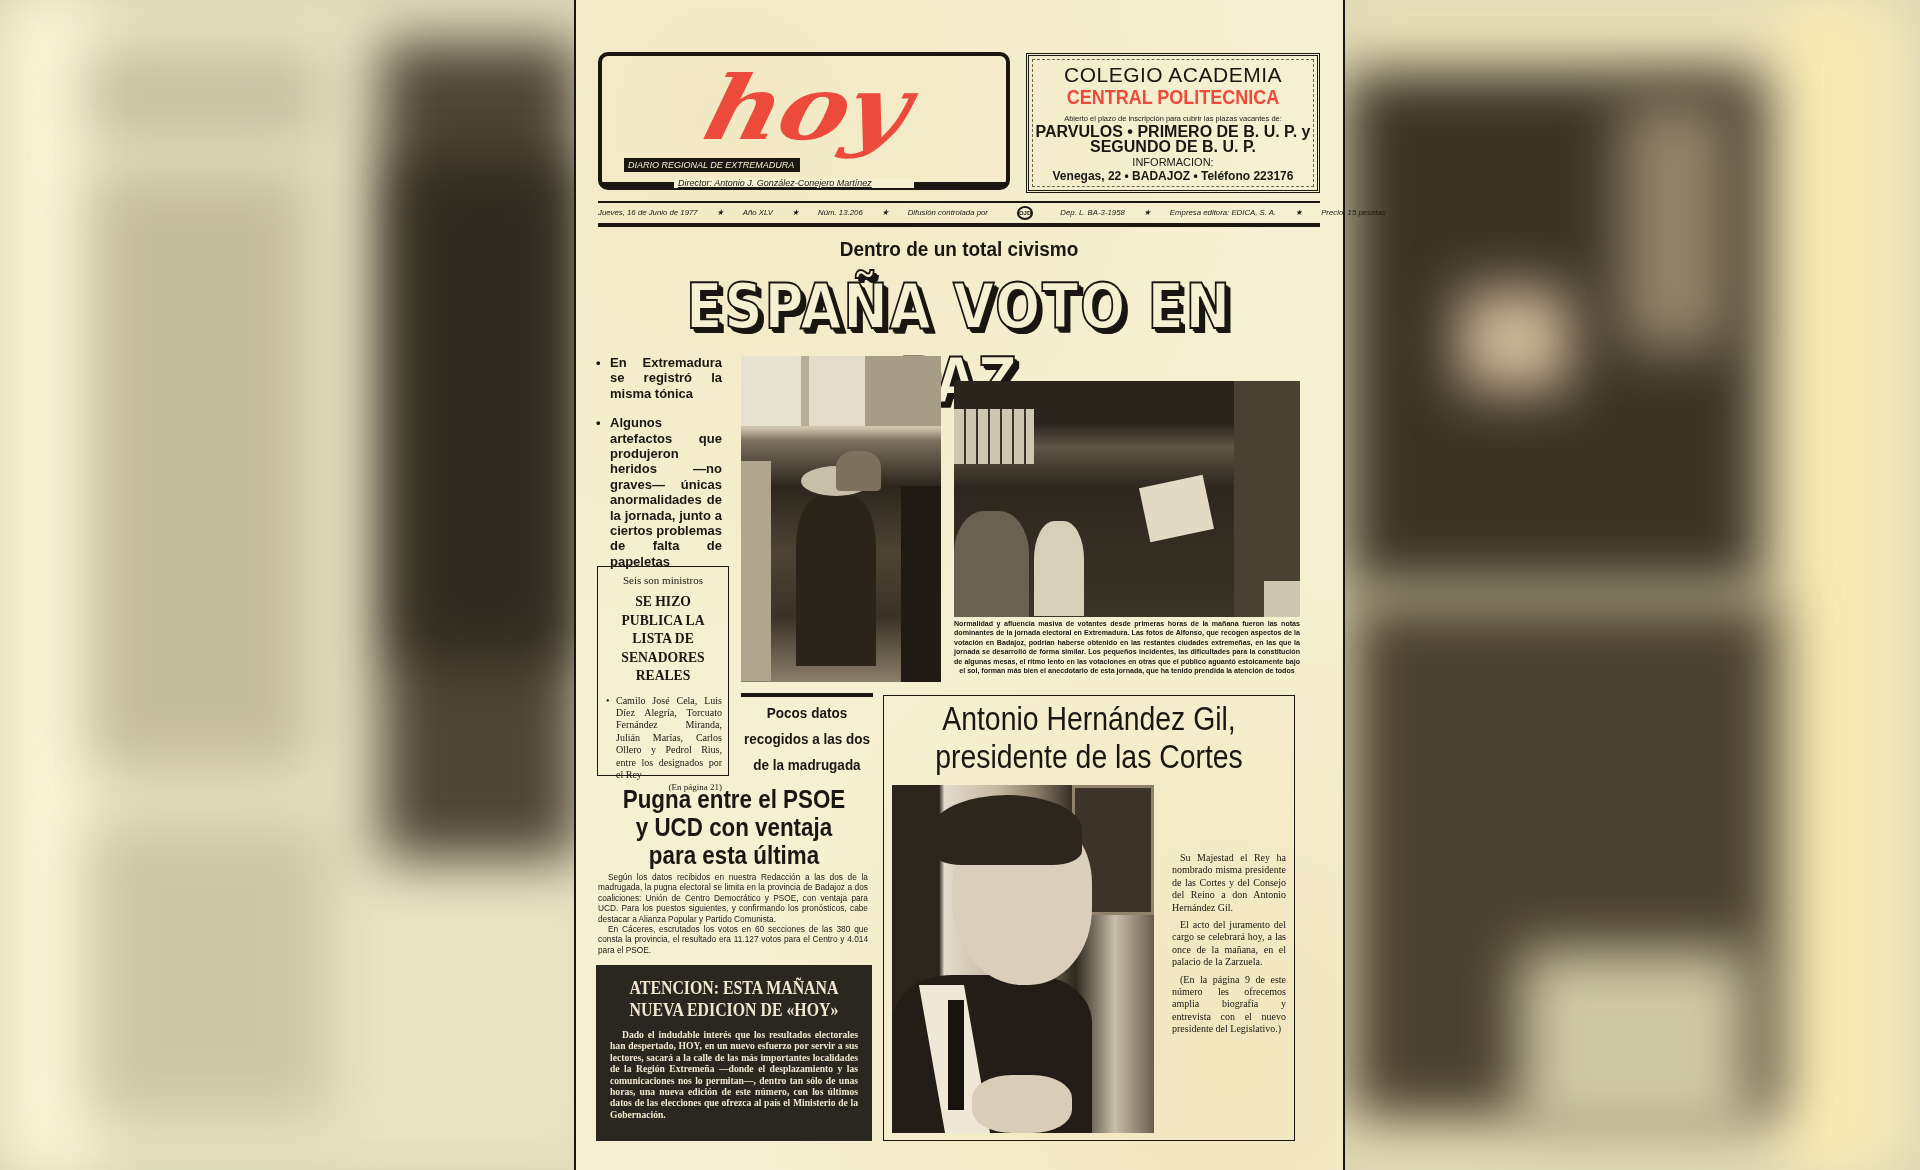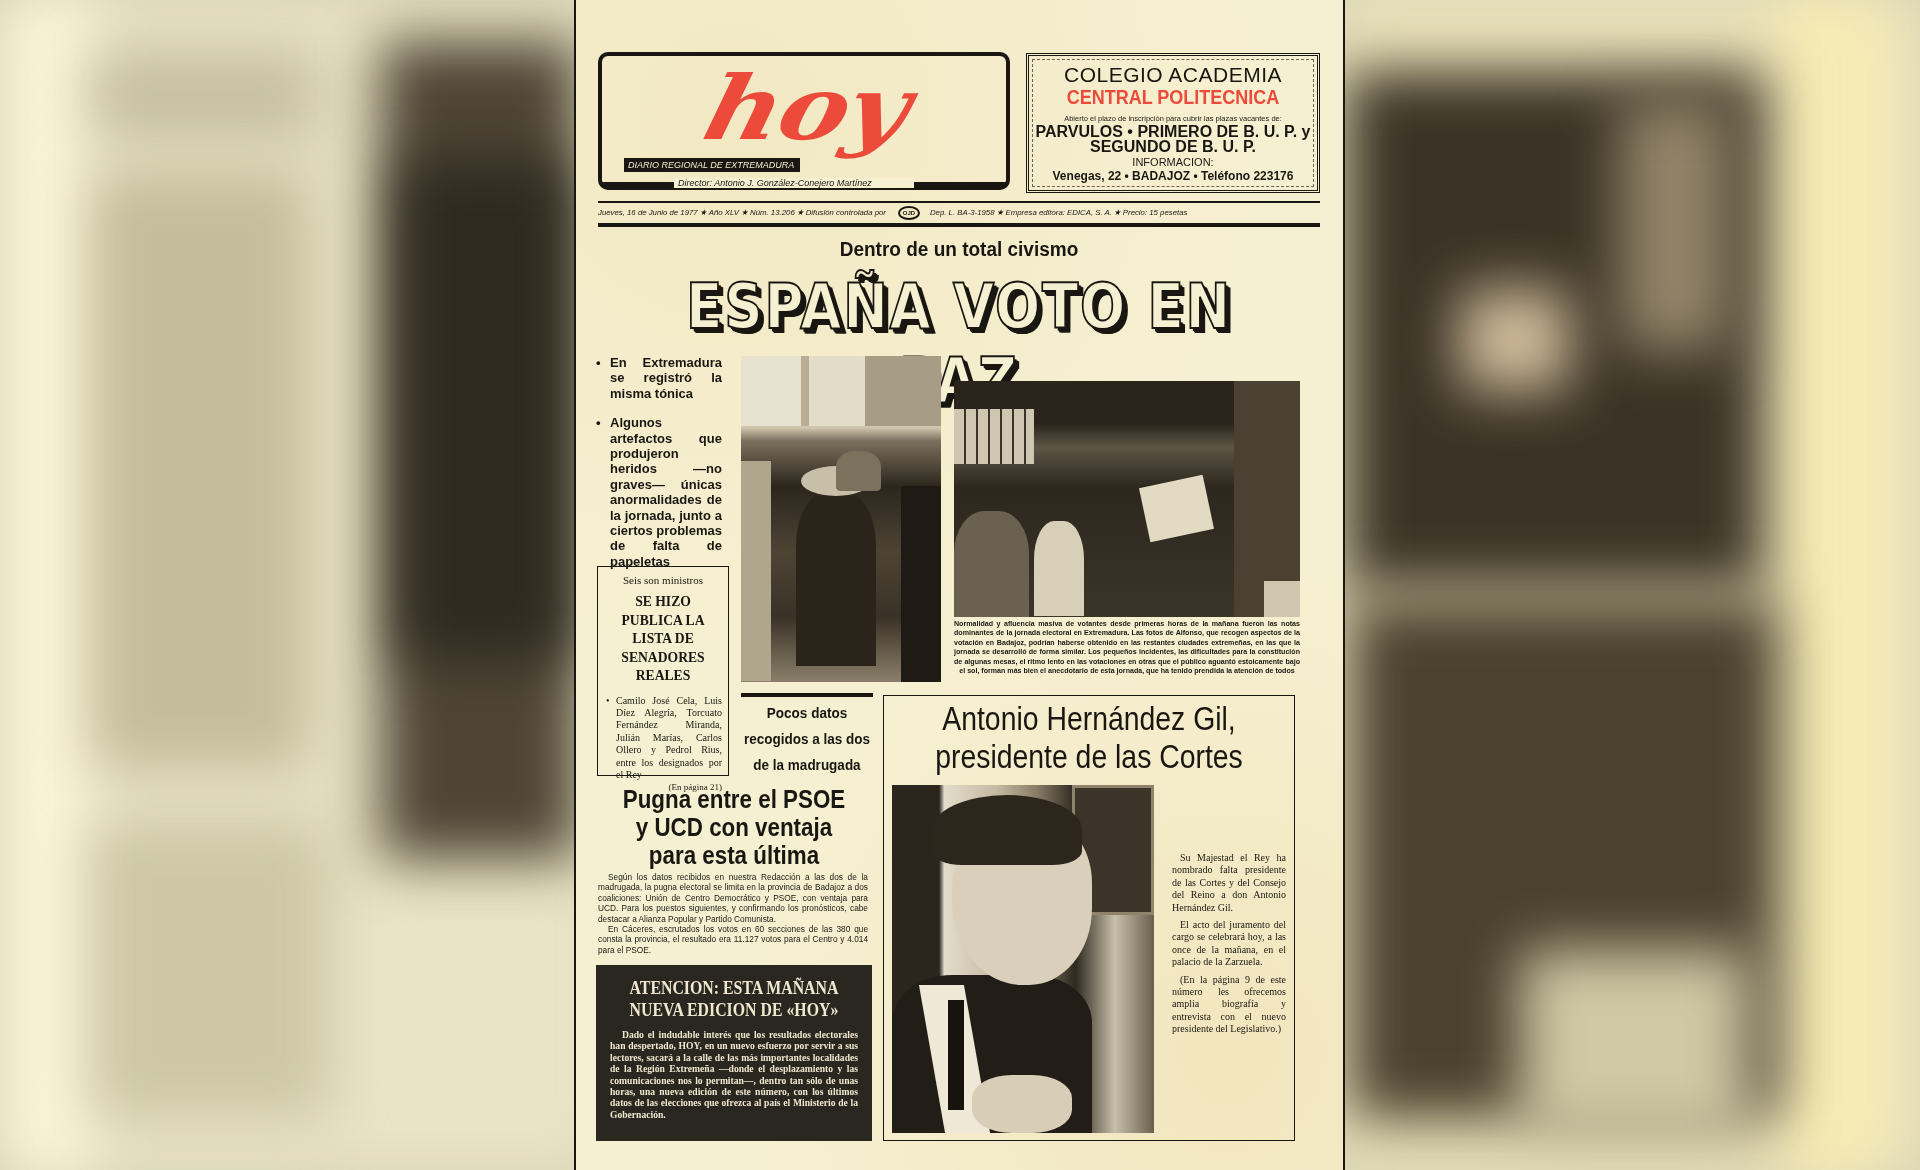--- a/index.html
+++ b/index.html
@@ -51,21 +51,21 @@
     transform: skewX(-14deg) scaleY(0.85);
     text-align: center;
   }
   .logo-sub {
     position: absolute; left: 22px; top: 102px; width: 176px; height: 14px;
     background: #1a1712; color: #f6f0d2;
     font-size: 9px; font-style: italic; line-height: 14px; padding-left: 4px;
   }
   .director {
     position: absolute; left: 72px; top: 122px; width: 240px;
-    font-size: 9px; font-style: italic; background: #f6f0d2; padding: 0 4px;
+    font-size: 9px; font-style: italic; background: #f6f0d2; padding: 0 4px; text-decoration: underline;
   }
   .director-bar { position: absolute; left: 0; right: 0; top: 126px; height: 4px; background: #1a1712; }
 
   
   .ad {
     left: 450px; top: 53px; width: 294px; height: 140px;
     border: 3px double #1a1712; outline: 1px dashed #6b6250; outline-offset: -7px;
     text-align: center; padding-top: 8px;
   }
   .ad-l1 { font-size: 21px; line-height: 22px; letter-spacing: 0.5px; }
@@ -73,21 +73,21 @@
   .ad-l3 { font-size: 7.5px; line-height: 11px; margin-top: 5px; }
   .ad-l4 { font-size: 16px; line-height: 15px; font-weight: bold; }
   .ad-l5 { font-size: 11px; line-height: 14px; margin-top: 1px; }
   .ad-l6 { font-size: 12px; line-height: 15px; font-weight: bold; }
 
   
   .rule-top { left: 22px; top: 201px; width: 722px; height: 2px; background: #1a1712; }
   .dateline {
     left: 22px; top: 206px; width: 722px; height: 14px;
     font-size: 7.8px; font-style: italic; line-height: 14px; white-space: nowrap;
-    display: flex; gap: 2px; align-items: center;
+    display: flex; gap: 19px; align-items: center;
   }
   .seal {
     display: inline-block; width: 22px; height: 14px; border-radius: 50%;
     border: 2px solid #1a1712; font-size: 6px; font-style: normal; font-weight: bold;
     text-align: center; line-height: 10px; margin: 0 8px 0 10px;
   }
   .rule-bot { left: 22px; top: 223px; width: 722px; height: 4px; background: #1a1712; }
 
   
   .kicker {
@@ -304,21 +304,21 @@
   <div class="abs photo photo3">
     <div class="p-g"></div>
       <div class="p-c"></div>
       <div class="p-a"></div>
       <div class="p-b"></div>
       <div class="p-d"></div>
       <div class="p-e"></div>
       <div class="p-f"></div>
   </div>
   <div class="abs hg-body">
-    <p>Su Majestad el Rey ha nombrado falta presidente de las Cortes y del Consejo del Reino a don Antonio Hernández Gil.</p>
+    <p>Su Majestad el Rey ha nombrado misma presidente de las Cortes y del Consejo del Reino a don Antonio Hernández Gil.</p>
     <p>El acto del juramento del cargo se celebrará hoy, a las once de la mañana, en el palacio de la Zarzuela.</p>
     <p>(En la página 9 de este número les ofrecemos amplia biografía y entrevista con el nuevo presidente del Legislativo.)</p>
   </div>
 
   <div class="abs pugna-title">Pugna entre el PSOE y UCD con ventaja para esta última</div>
   <div class="abs pugna-body">
     <p>Según los datos recibidos en nuestra Redacción a las dos de la madrugada, la pugna electoral se limita en la provincia de Badajoz a dos coaliciones: Unión de Centro Democrático y PSOE, con ventaja para UCD. Para los puestos siguientes, y confirmando los pronósticos, cabe destacar a Alianza Popular y Partido Comunista.</p>
     <p>En Cáceres, escrutados los votos en 60 secciones de las 380 que consta la provincia, el resultado era 11.127 votos para el Centro y 4.014 para el PSOE.</p>
   </div>
 

